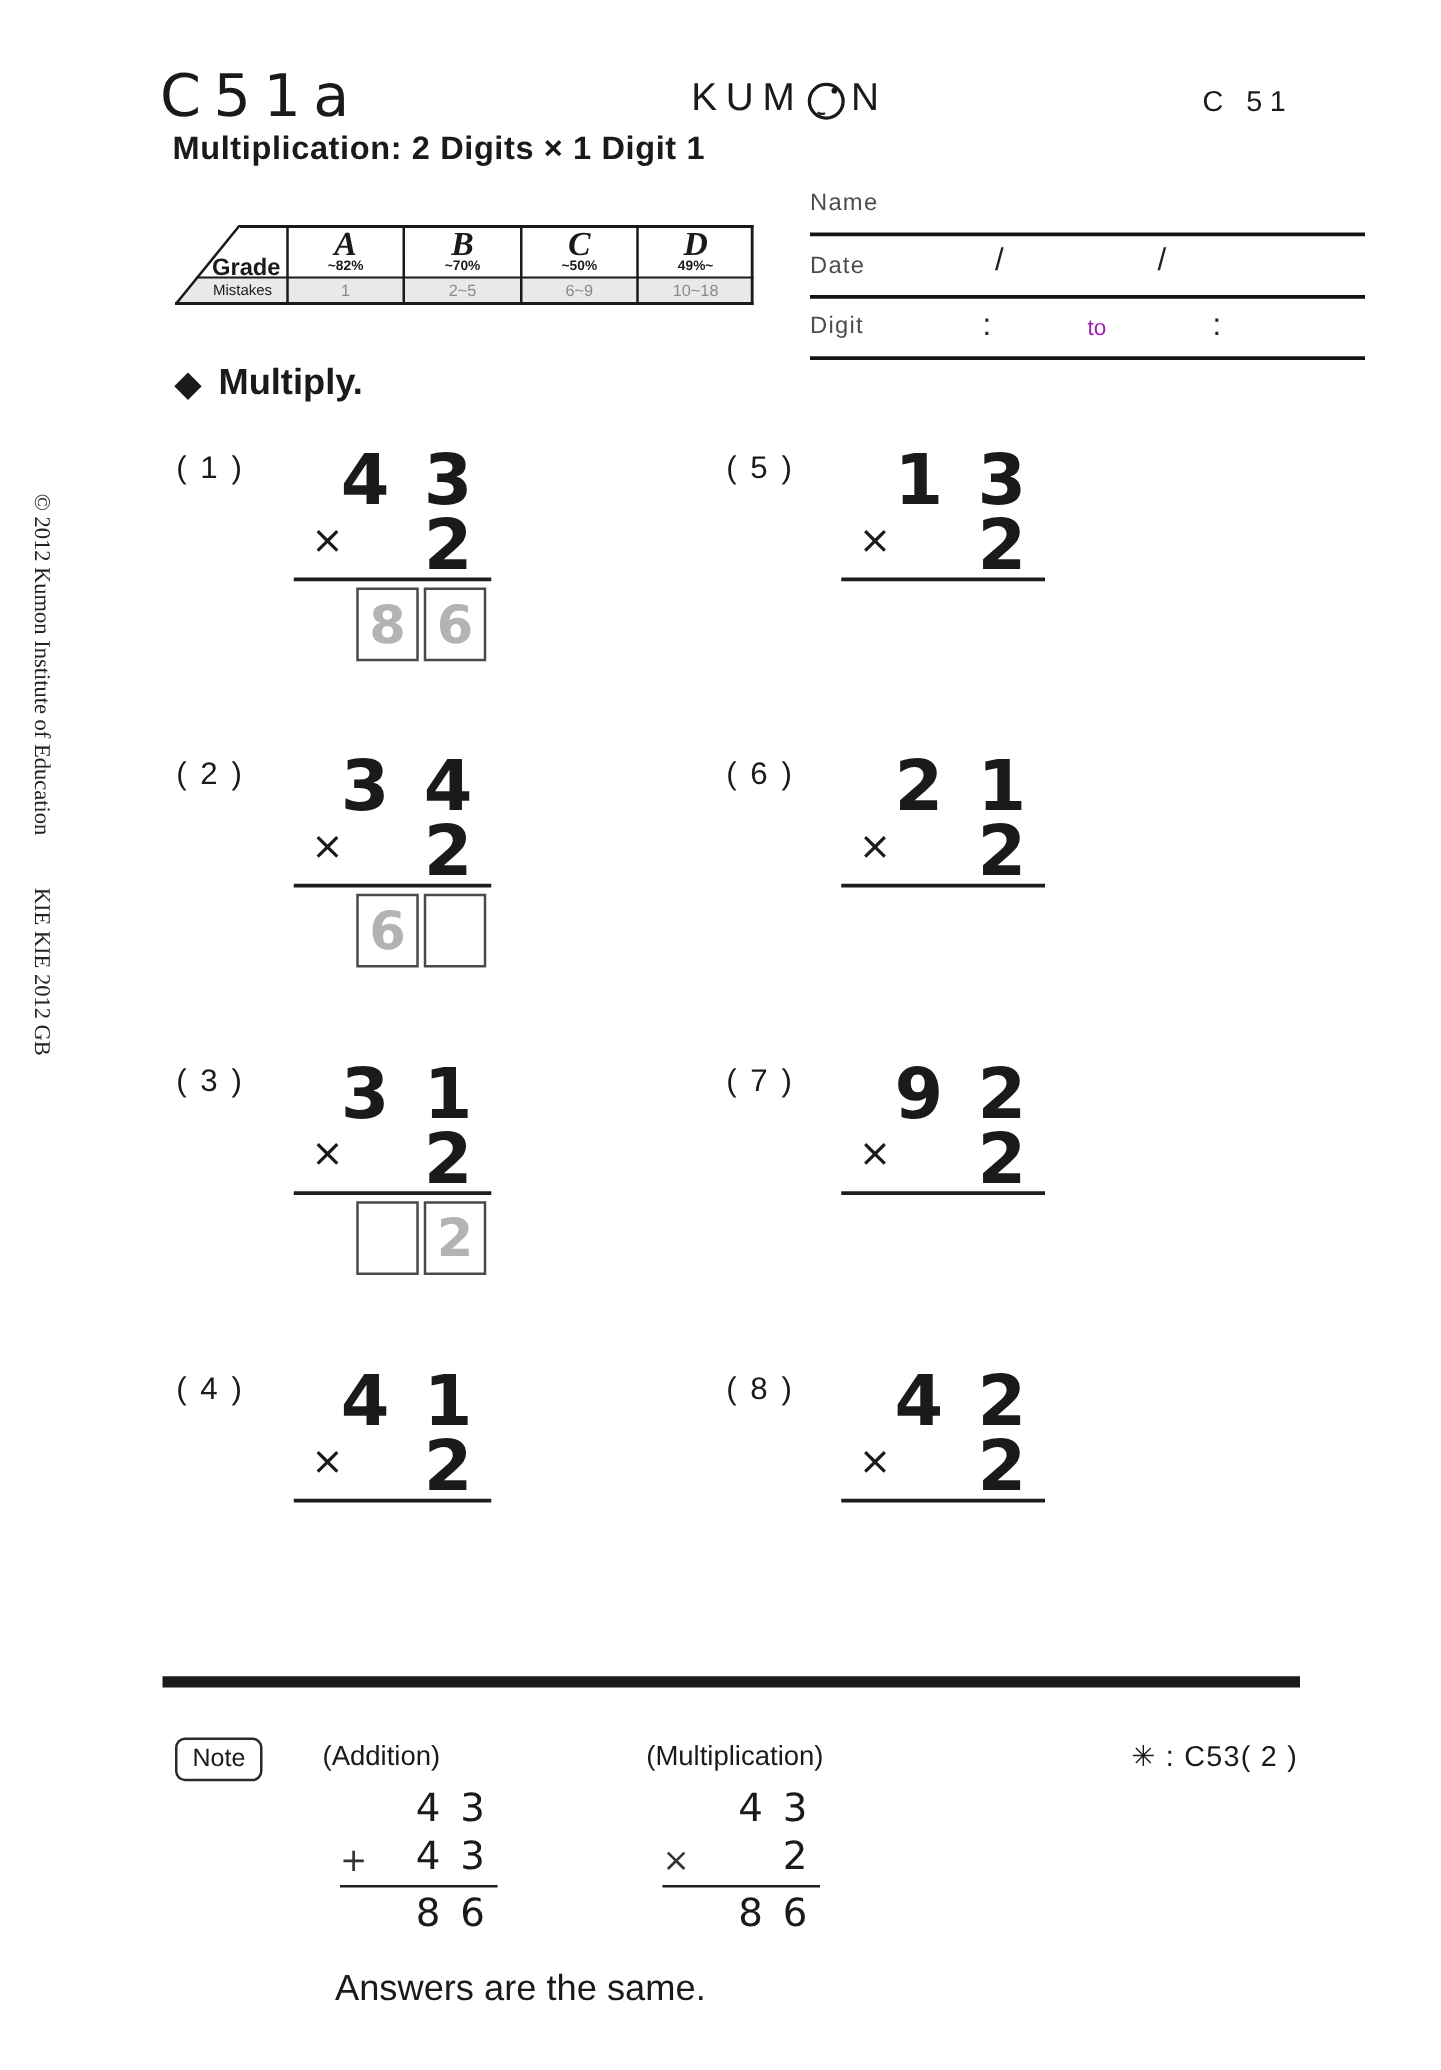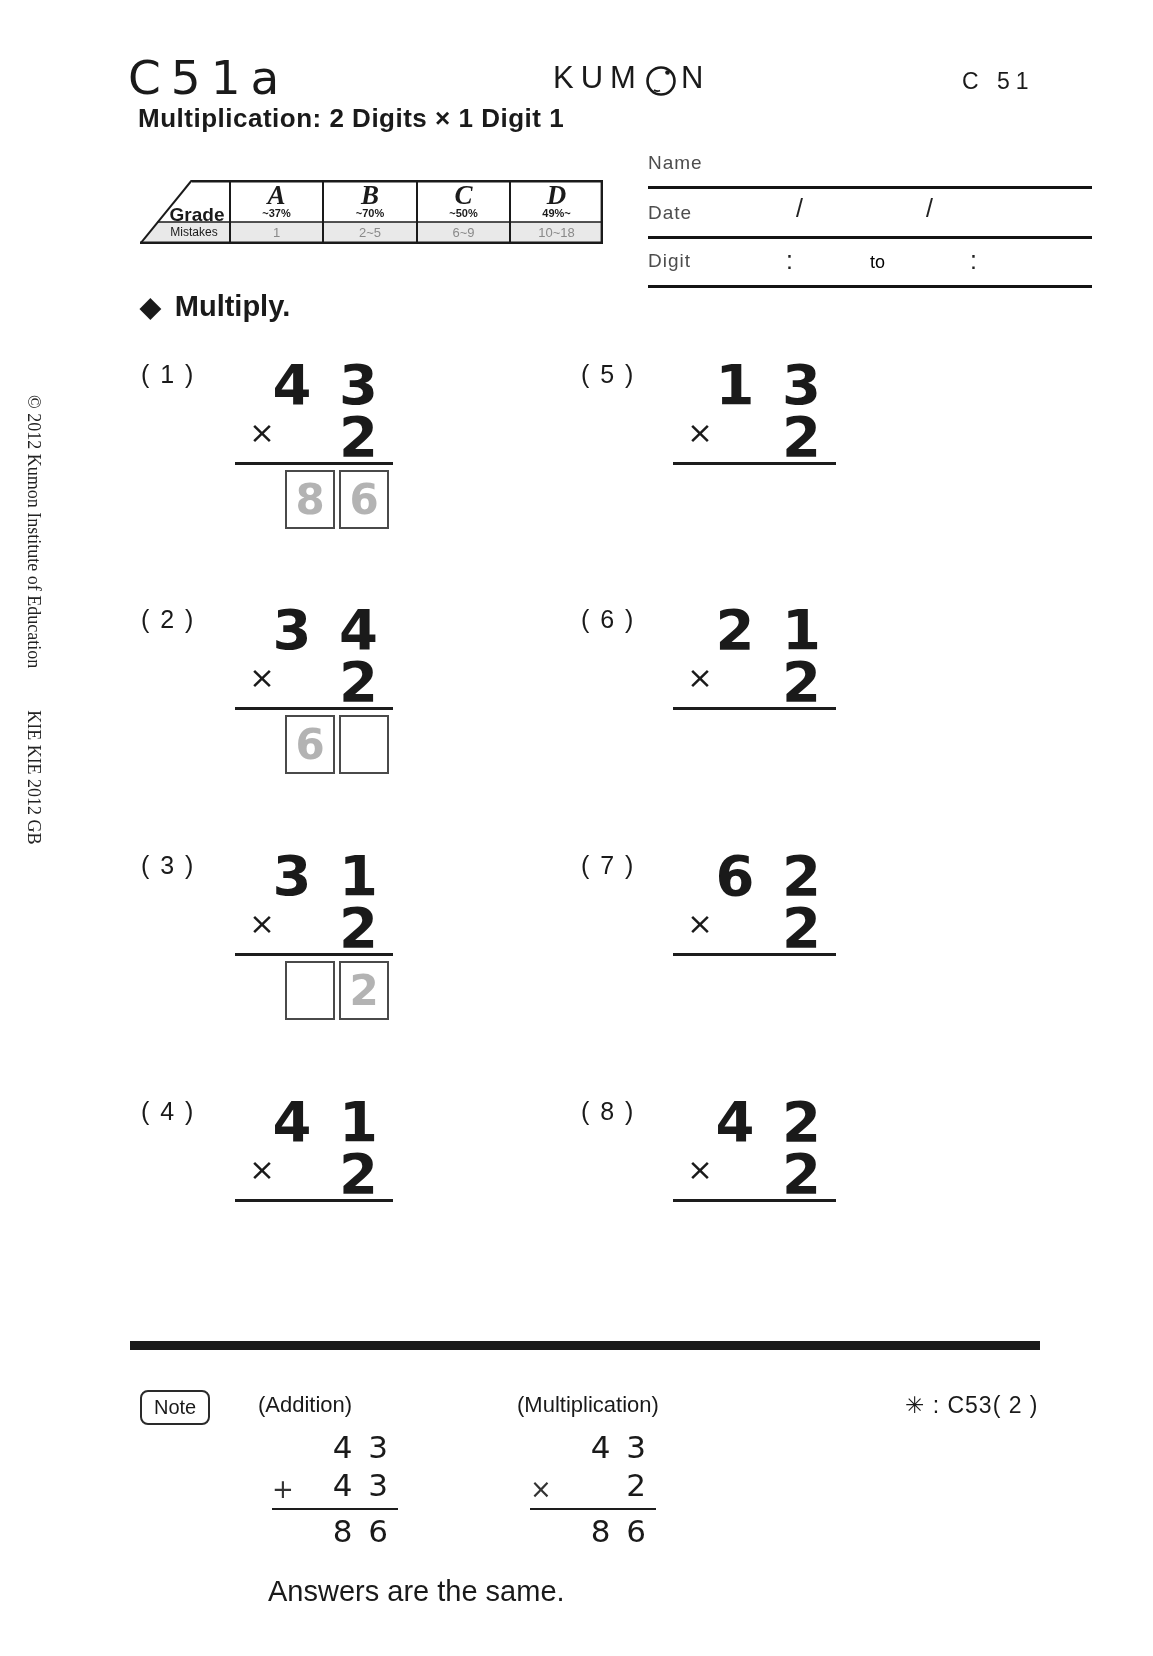--- a/index.html
+++ b/index.html
@@ -23,21 +23,21 @@
   .gt-letter{top:1px;font-size:27px;font-weight:bold;font-style:italic;
              font-family:"Liberation Serif",serif;line-height:28px;}
   .gt-pct{top:27px;font-size:11px;font-weight:bold;letter-spacing:0;}
   .gt-val{top:45px;font-size:13px;color:#8a8a8a;}
 
   
   .fields{position:absolute;left:648px;top:150px;width:444px;height:140px;}
   .fline{position:absolute;left:0;right:0;border-bottom:3px solid #141414;}
   .flabel{position:absolute;font-size:19px;color:#4d4d4d;letter-spacing:1px;}
   .fmark{position:absolute;font-size:25px;color:#222;}
-  .fto{position:absolute;font-size:18px;color:#000000;}
+  .fto{position:absolute;font-size:18px;color:#a21caf;}
 
   
   .instr{position:absolute;left:140px;top:290px;font-size:29px;font-weight:bold;display:flex;gap:14px;align-items:center;}
   .instr .diamond{font-size:27px;}
 
   
   .problem{position:absolute;width:158px;}
   .problem.right{width:163px;}
   .p-label{position:absolute;left:-94px;top:8px;font-size:25px;letter-spacing:2px;white-space:nowrap;}
   .problem.right .p-label{left:-92px;}
@@ -97,21 +97,21 @@
       <line x1="17.5" y1="42" x2="463" y2="42" stroke="#1a1a1a" stroke-width="1.6"></line>
       <line x1="90" y1="0" x2="90" y2="64" stroke="#1a1a1a" stroke-width="2"></line>
       <line x1="183" y1="0" x2="183" y2="64" stroke="#1a1a1a" stroke-width="2"></line>
       <line x1="277" y1="0" x2="277" y2="64" stroke="#1a1a1a" stroke-width="2"></line>
       <line x1="370" y1="0" x2="370" y2="64" stroke="#1a1a1a" stroke-width="2"></line>
     </svg>
     <div class="gt-text gt-grade">Grade</div>
     <div class="gt-text gt-mist">Mistakes</div>
 
     <div class="gt-text gt-letter" style="left:90px;width:93px;">A</div>
-    <div class="gt-text gt-pct" style="left:90px;width:93px;">~37%</div>
+    <div class="gt-text gt-pct" style="left:90px;width:93px;">~82%</div>
     <div class="gt-text gt-val" style="left:90px;width:93px;">1</div>
 
     <div class="gt-text gt-letter" style="left:183px;width:94px;">B</div>
     <div class="gt-text gt-pct" style="left:183px;width:94px;">~70%</div>
     <div class="gt-text gt-val" style="left:183px;width:94px;">2~5</div>
 
     <div class="gt-text gt-letter" style="left:277px;width:93px;">C</div>
     <div class="gt-text gt-pct" style="left:277px;width:93px;">~50%</div>
     <div class="gt-text gt-val" style="left:277px;width:93px;">6~9</div>
 
@@ -206,21 +206,21 @@
     <div class="digits">2 1</div>
     <div class="mulrow">
       <span class="op">×</span>
       <span>2</span>
     </div>
     <div class="rule"></div>
   </div>
 
   <div class="problem right" style="left:673px;top:843px;">
     <div class="p-label">( 7 )</div>
-    <div class="digits">6 2</div>
+    <div class="digits">9 2</div>
     <div class="mulrow">
       <span class="op">×</span>
       <span>2</span>
     </div>
     <div class="rule"></div>
   </div>
 
   <div class="problem right" style="left:673px;top:1089px;">
     <div class="p-label">( 8 )</div>
     <div class="digits">4 2</div>

